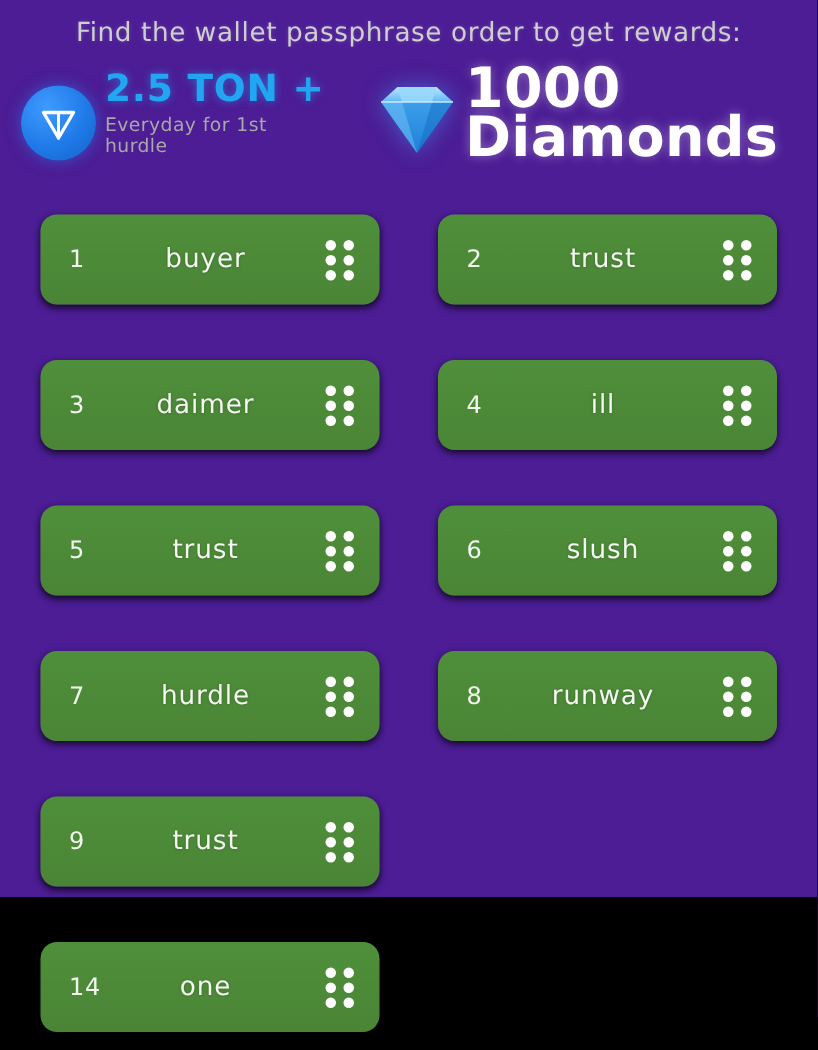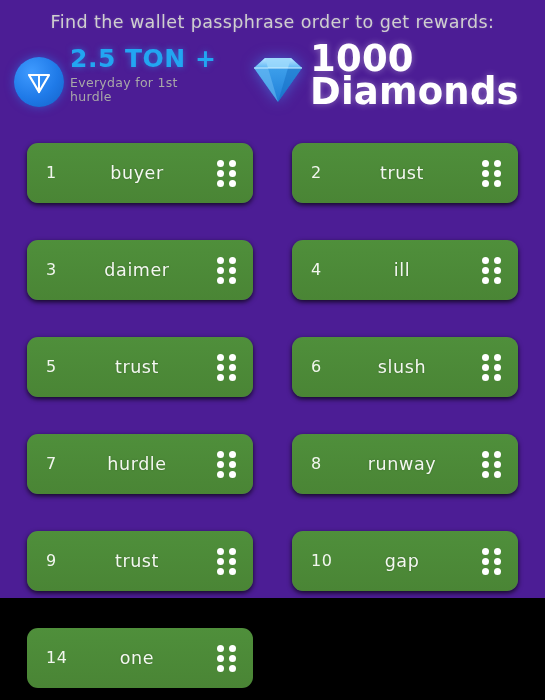--- a/index.html
+++ b/index.html
@@ -348,32 +348,20 @@
           <span class="word">trust</span>
           <span class="handle">
             <i></i>
             <i></i>
             <i></i>
             <i></i>
             <i></i>
             <i></i>
           </span>
         </div>
-        <div class="word-btn col-right">
-          <span class="idx">10</span>
-          <span class="word">gap</span>
-          <span class="handle">
-            <i></i>
-            <i></i>
-            <i></i>
-            <i></i>
-            <i></i>
-            <i></i>
-          </span>
-        </div>
       </div>
       <div class="grid-row">
         <div class="word-btn col-left">
           <span class="idx">14</span>
           <span class="word">one</span>
           <span class="handle">
             <i></i>
             <i></i>
             <i></i>
             <i></i>

